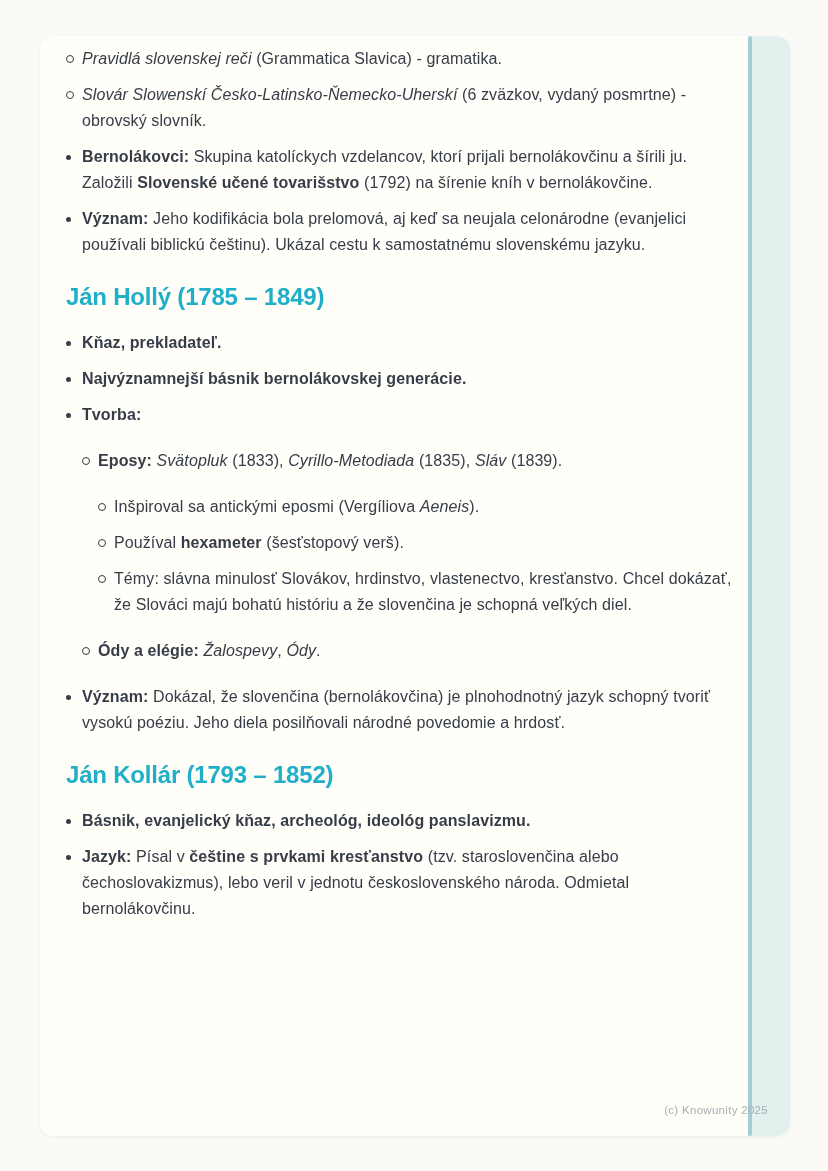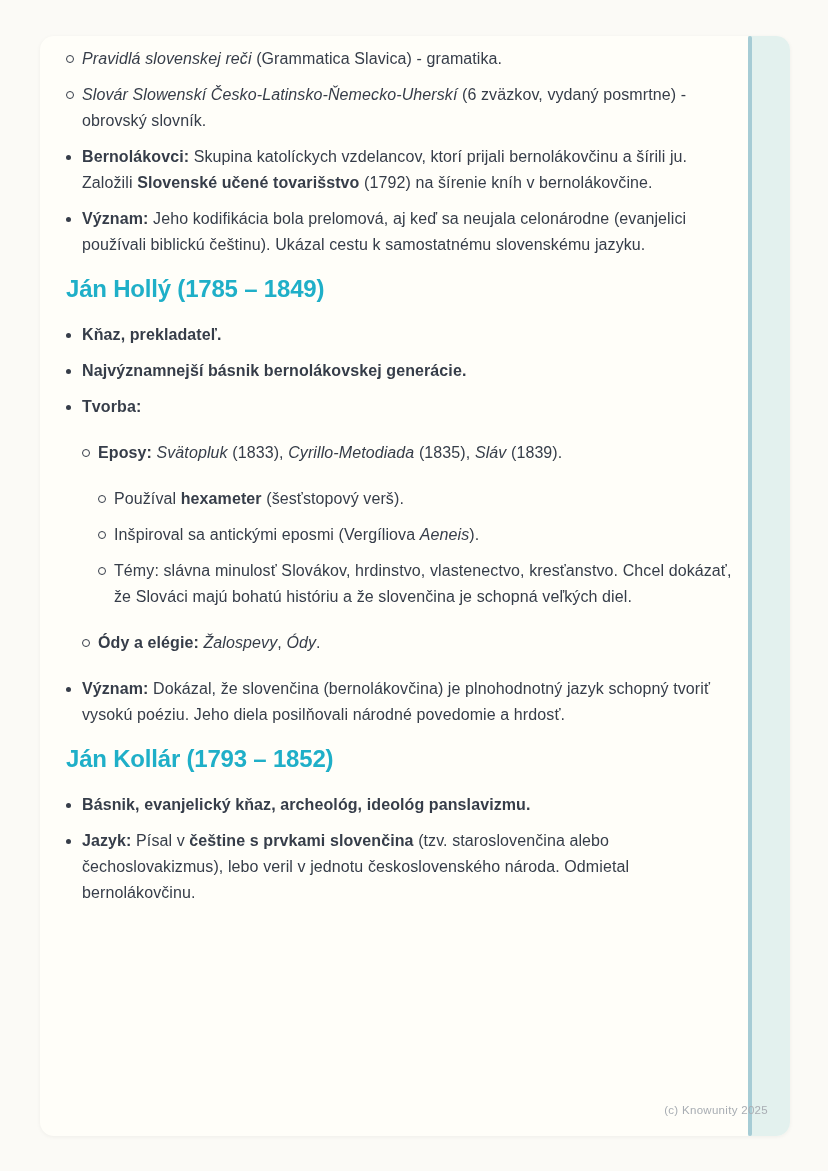--- a/index.html
+++ b/index.html
@@ -35,21 +35,21 @@
   }
   .txt { font-size: 16px; line-height: 26px; color: var(--text, #363d49); letter-spacing: 0.1px; }
   .body { flex: 1; min-width: 0; }
   ul.nested { margin-top: 20px; }
   .top-lvl3 { margin-left: 61px; }
   .lvl2-ml { margin-left: 15px; }
   .lvl3-ml { margin-left: 14px; }
   h2.section-heading {
     font-size: 24px; line-height: 30px; font-weight: 700;
     color: var(--accent, #1fafc8);
-    margin: 16px 0 18px 0; letter-spacing: -0.2px;
+    margin: 24px 0 18px 0; letter-spacing: -0.2px;
   }
   .rb { font-weight: 700; }
   .ri { font-style: italic; }
   .scroll-strip {
     position: absolute; top: 0; right: 0; bottom: 0; width: 42px;
     background: var(--scroll_track, #e3f1ee);
     border-radius: 0 14px 14px 0; z-index: 2;
   }
   .scroll-thumb {
     position: absolute; left: 0; top: 0; width: 4px; height: 100%;
@@ -105,25 +105,25 @@
         <div class="body">
           <div class="txt"><span class="rb">Tvorba:</span></div>
           <ul class="list nested lvl2-ml">
             <li>
               <span class="blt circ"></span>
               <div class="body">
                 <div class="txt"><span class="rb">Eposy:</span><span> </span><span class="ri">Svätopluk</span><span> (1833), </span><span class="ri">Cyrillo-Metodiada</span><span> (1835), </span><span class="ri">Sláv</span><span> (1839).</span></div>
                 <ul class="list nested lvl3-ml">
                   <li>
                     <span class="blt circ"></span>
-                    <div class="txt"><span>Používal </span><span class="rb">hexameter</span><span> (šesťstopový verš).</span></div>
+                    <div class="txt"><span>Inšpiroval sa antickými eposmi (Vergíliova </span><span class="ri">Aeneis</span><span>).</span></div>
                   </li>
                   <li>
                     <span class="blt circ"></span>
-                    <div class="txt"><span>Inšpiroval sa antickými eposmi (Vergíliova </span><span class="ri">Aeneis</span><span>).</span></div>
+                    <div class="txt"><span>Používal </span><span class="rb">hexameter</span><span> (šesťstopový verš).</span></div>
                   </li>
                   <li>
                     <span class="blt circ"></span>
                     <div class="txt"><span>Témy: slávna minulosť Slovákov, hrdinstvo, vlastenectvo, kresťanstvo. Chcel dokázať, že Slováci majú bohatú históriu a že slovenčina je schopná veľkých diel.</span></div>
                   </li>
                 </ul>
               </div>
             </li>
             <li>
               <span class="blt circ"></span>
@@ -140,21 +140,21 @@
 
     <h2 class="section-heading">Ján Kollár (1793 – 1852)</h2>
 
     <ul class="list">
       <li>
         <span class="blt dot"></span>
         <div class="txt"><span class="rb">Básnik, evanjelický kňaz, archeológ, ideológ panslavizmu.</span></div>
       </li>
       <li>
         <span class="blt dot"></span>
-        <div class="txt"><span class="rb">Jazyk:</span><span> Písal v </span><span class="rb">češtine s prvkami slovenčina</span><span> (tzv. staroslovenčina alebo čechoslovakizmus), lebo veril v jednotu československého národa. Odmietal bernolákovčinu.</span></div>
+        <div class="txt"><span class="rb">Jazyk:</span><span> Písal v </span><span class="rb">češtine s prvkami kresťanstvo</span><span> (tzv. staroslovenčina alebo čechoslovakizmus), lebo veril v jednotu československého národa. Odmietal bernolákovčinu.</span></div>
       </li>
     </ul>
 
   </div>
 
   <div class="scroll-strip">
     <div class="scroll-thumb"></div>
   </div>
 
   <div class="watermark">(c) Knowunity 2025</div>

